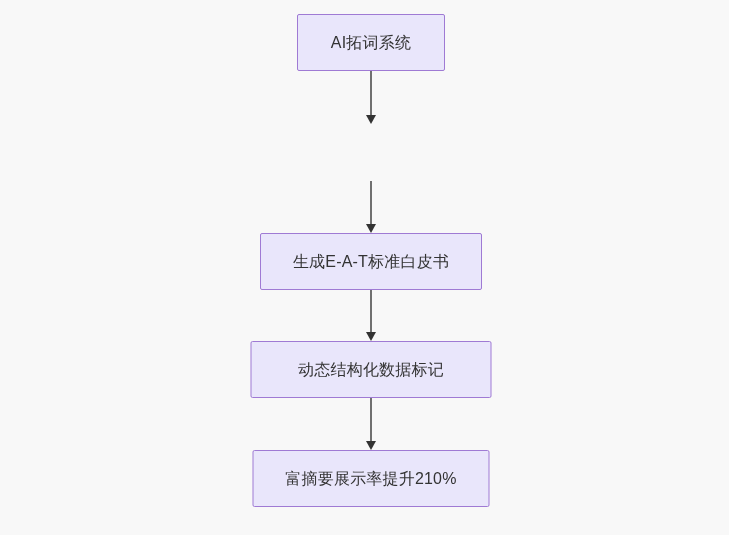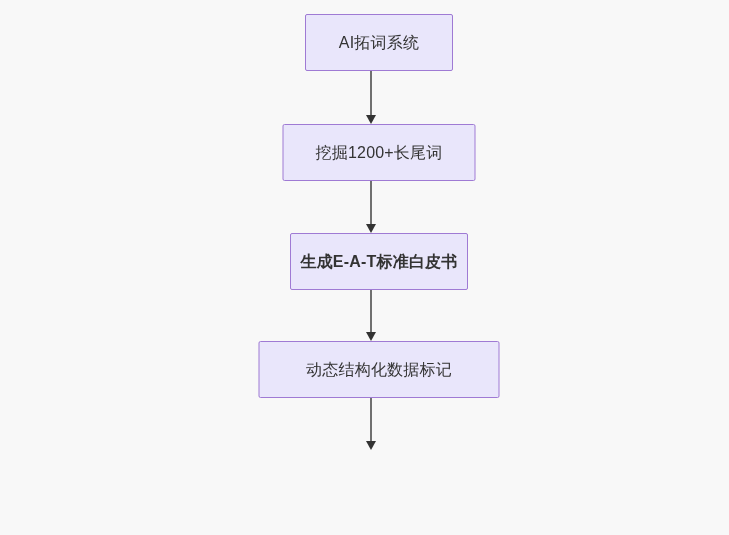--- a/index.html
+++ b/index.html
@@ -26,33 +26,33 @@
     position: absolute;
     box-sizing: border-box;
     height: 57px;
     background: #e9e6fb;
     border: 1.6px solid #9f7ad4;
     border-radius: 2px;
     display: flex;
     align-items: center;
     justify-content: center;
     transform: translateX(-50%);
-    left: 379px;
+    left: 371px;
   }
   .node-label {
     font-size: 16px;
     line-height: 1;
     color: #333333;
     white-space: nowrap;
     letter-spacing: 0.2px;
   }
 
   #node-1 { top: 14px;  width: 148px; }
   #node-2 { top: 124px; width: 193px; }
-  #node-3 { top: 233px; width: 178px; font-weight: bold; }
+  #node-3 { top: 233px; width: 222px; }
   #node-4 { top: 341px; width: 241px; }
   #node-5 { top: 450px; width: 237px; }
 
   
   .edge {
     position: absolute;
     left: 371px;
     transform: translateX(-50%);
     width: 14px;
   }
@@ -92,23 +92,20 @@
 
   <div class="node" id="node-1">
     <span class="node-label">AI拓词系统</span>
   </div>
 
   <div class="edge" id="edge-1">
     <div class="edge-line"></div>
     <div class="edge-arrow"></div>
   </div>
 
-  <div class="node" id="node-2">
-    <span class="node-label">挖掘1200+长尾词</span>
-  </div>
 
   <div class="edge" id="edge-2">
     <div class="edge-line"></div>
     <div class="edge-arrow"></div>
   </div>
 
   <div class="node" id="node-3">
     <span class="node-label">生成E-A-T标准白皮书</span>
   </div>
 
@@ -119,14 +116,17 @@
 
   <div class="node" id="node-4">
     <span class="node-label">动态结构化数据标记</span>
   </div>
 
   <div class="edge" id="edge-4">
     <div class="edge-line"></div>
     <div class="edge-arrow"></div>
   </div>
 
+  <div class="node" id="node-5">
+    <span class="node-label">富摘要展示率提升210%</span>
+  </div>
 
 </div>
 
 </body></html>

